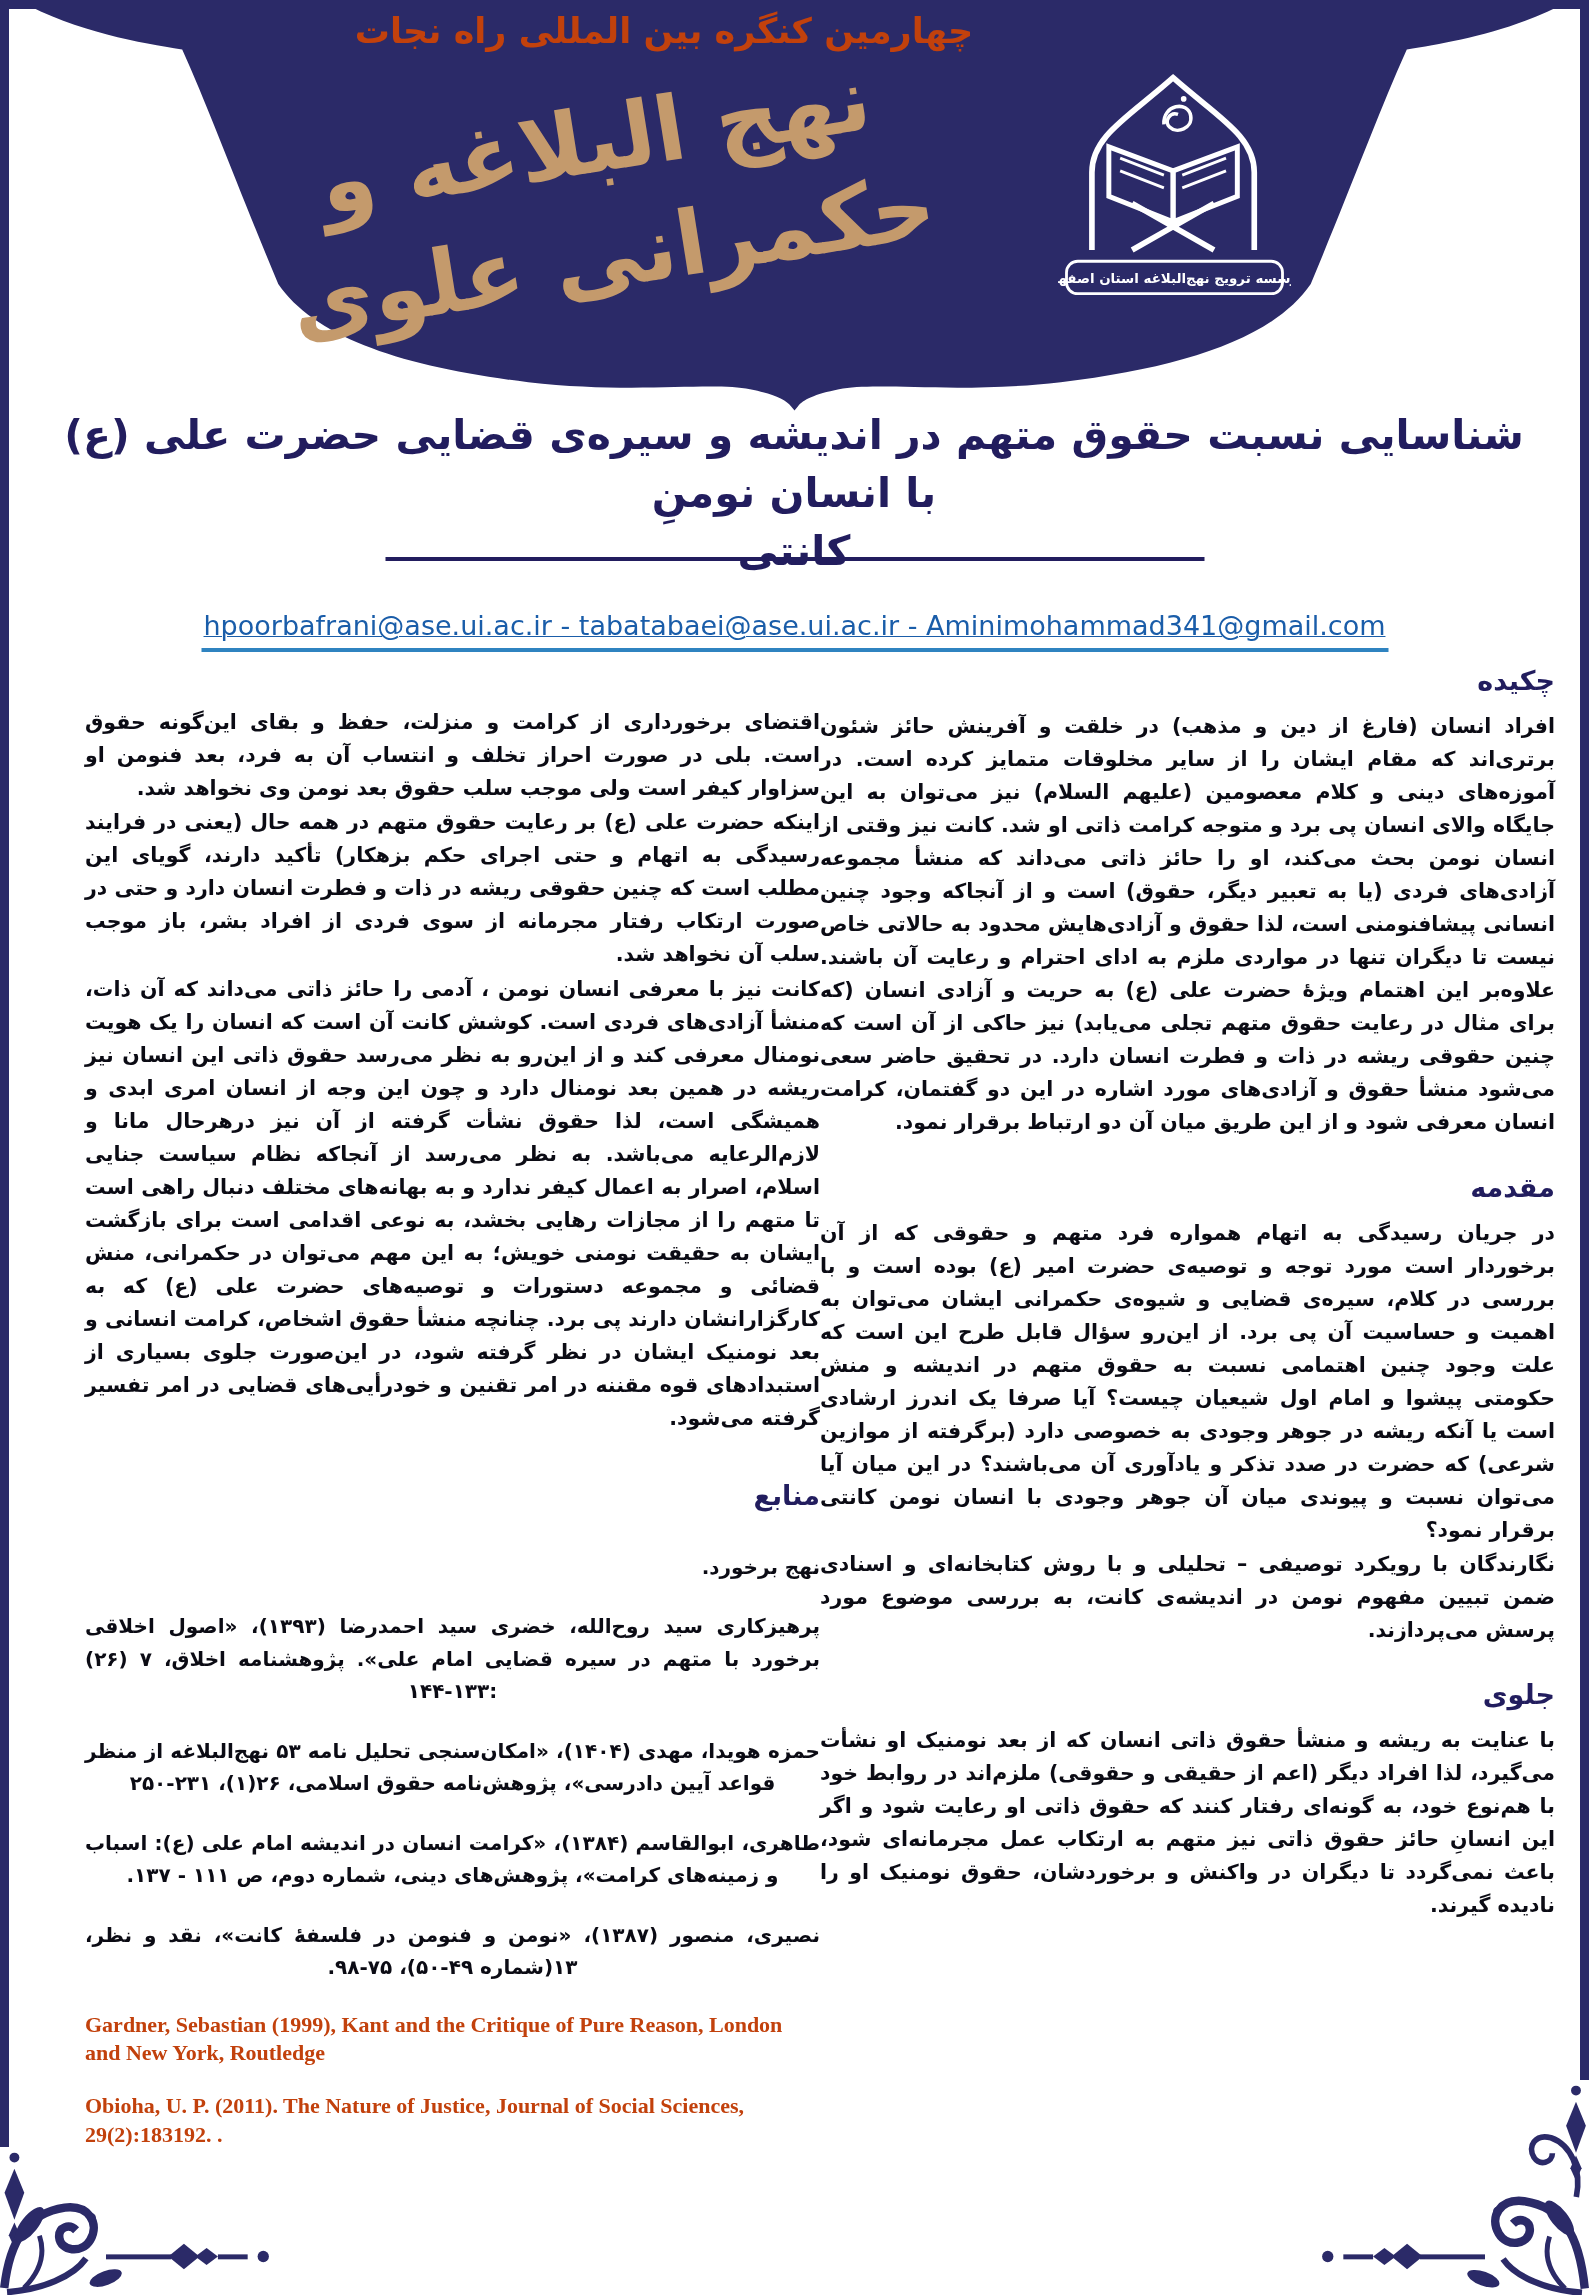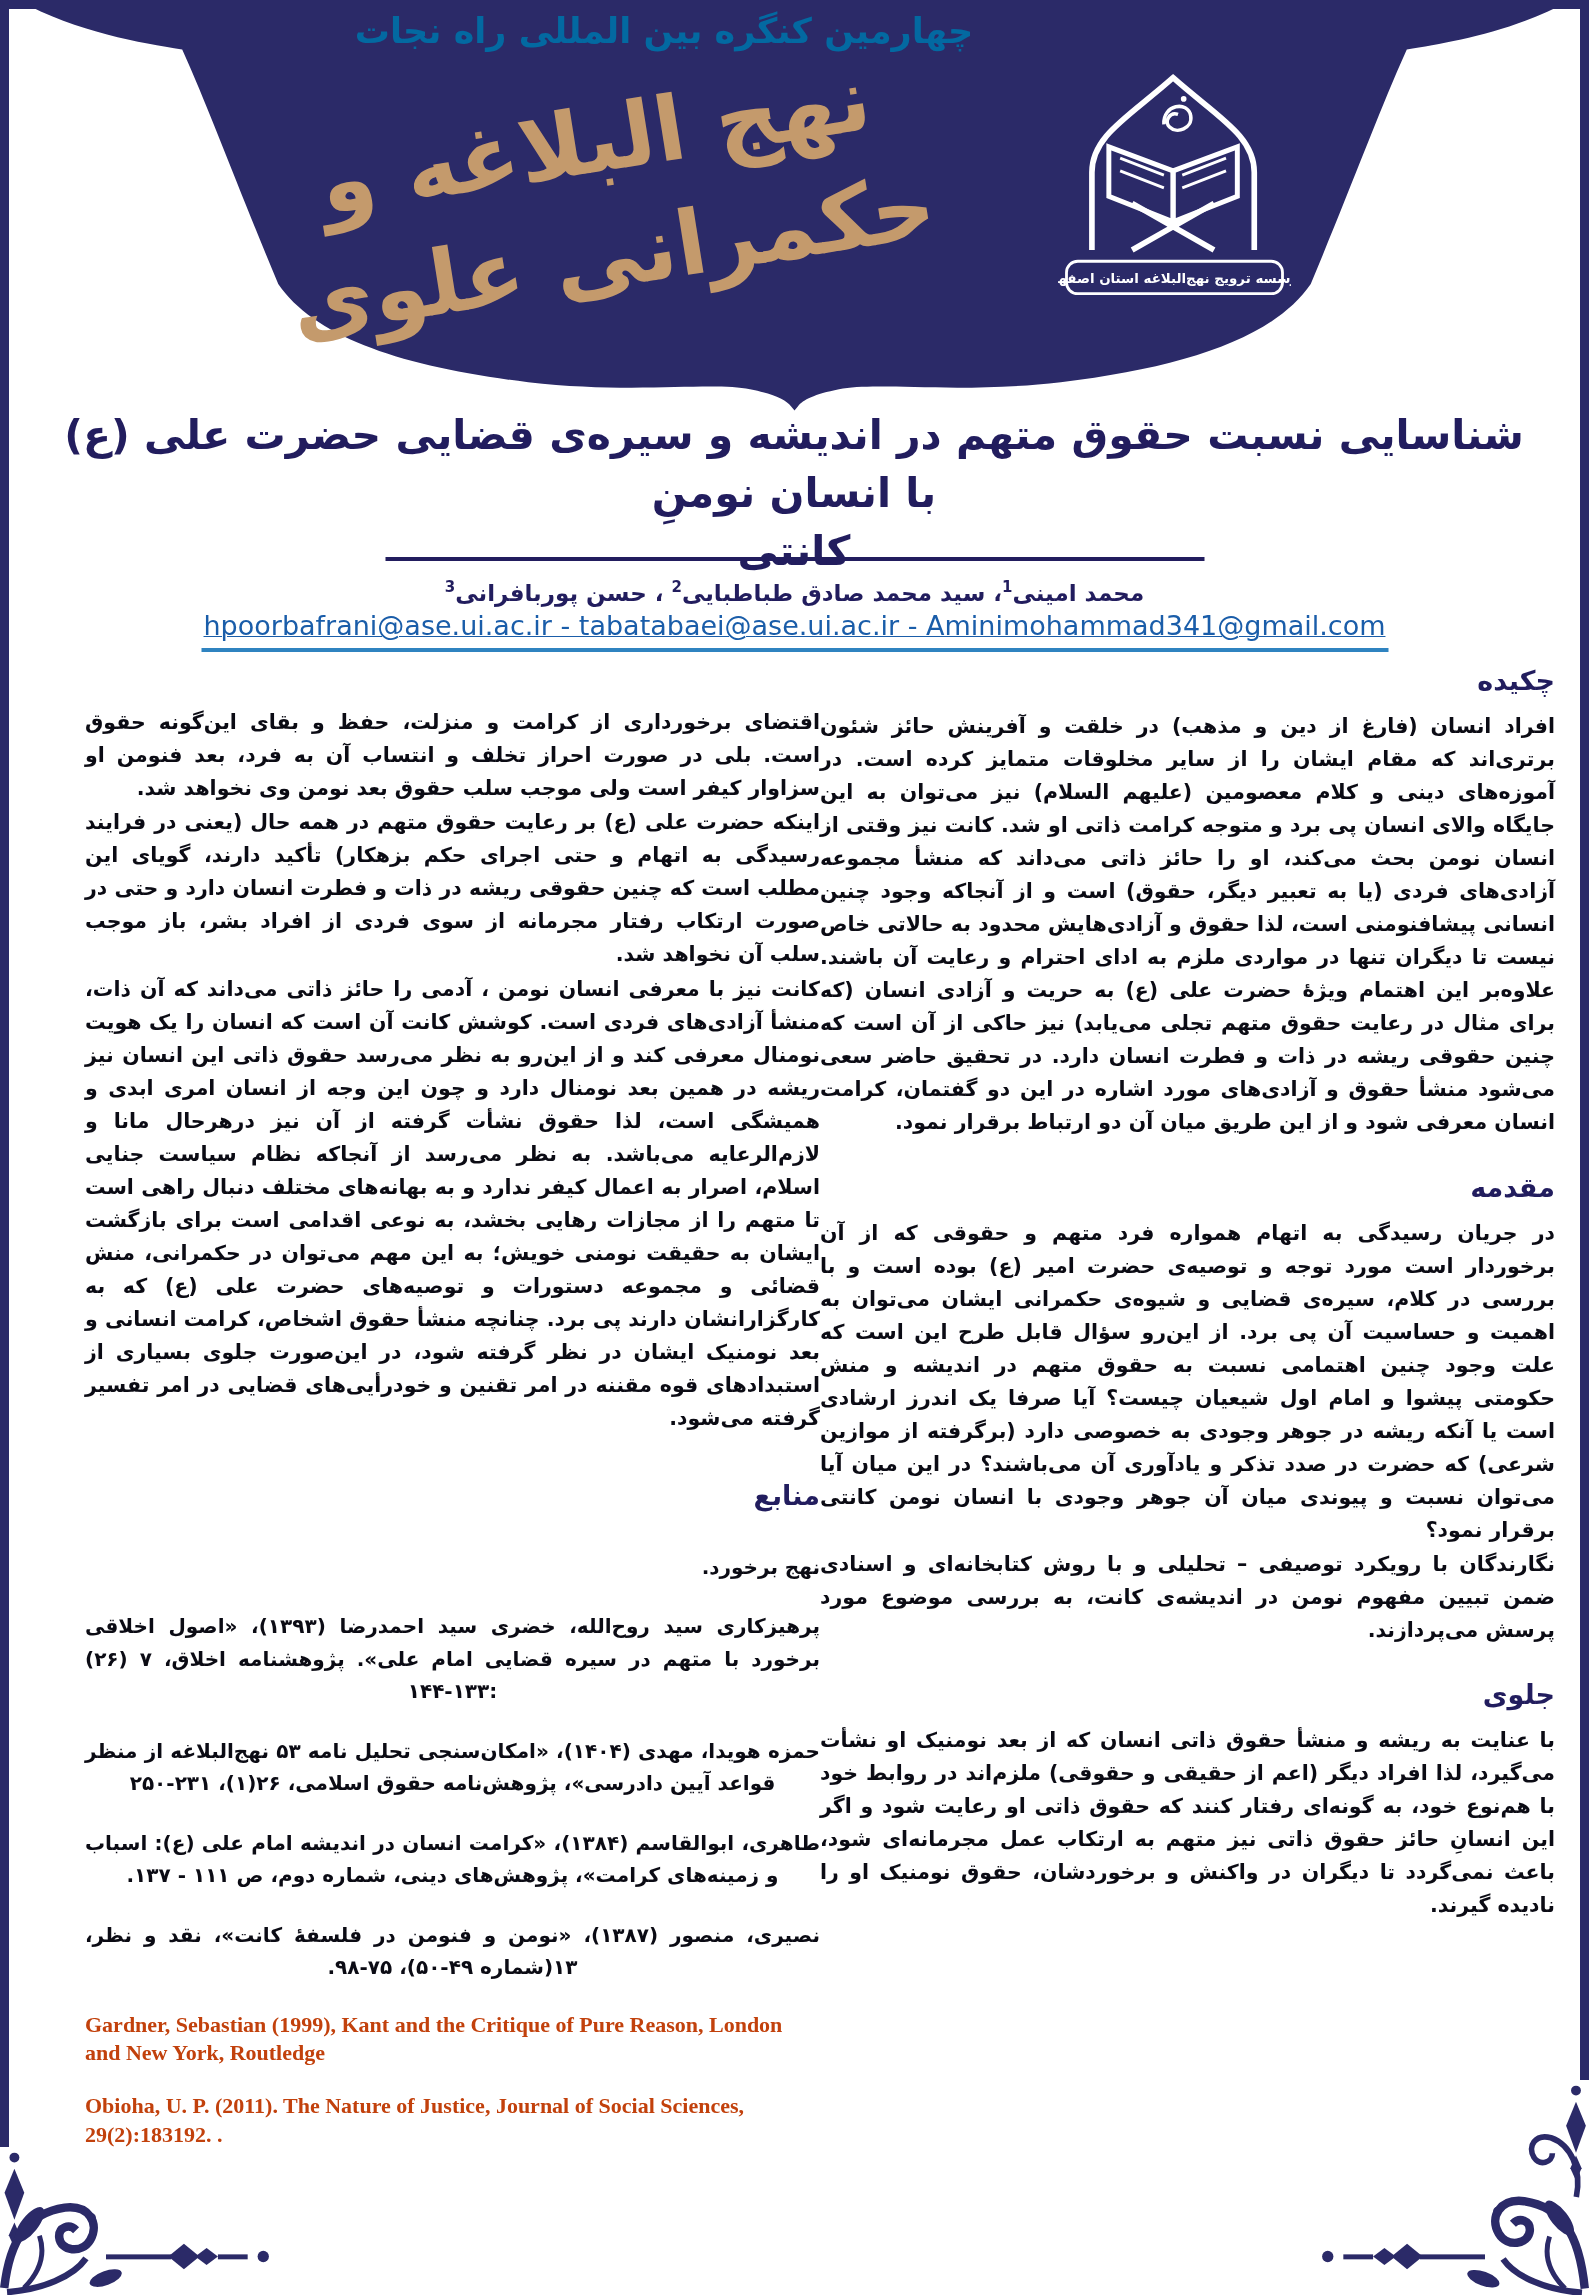--- a/index.html
+++ b/index.html
@@ -12,21 +12,21 @@
     direction:rtl;
   }
   
   .frame-top{position:absolute;top:0;left:0;width:1589px;height:8.5px;background:#2b2a68;}
   .frame-left{position:absolute;top:0;left:0;width:9.2px;height:2147px;background:#2b2a68;}
   .frame-right{position:absolute;top:0;right:0;width:9.2px;height:2080px;background:#2b2a68;}
   
   .header-svg{position:absolute;top:0;left:0;}
   .congress-title{
     position:absolute;top:11.3px;left:0;width:1328px;
-    text-align:center;color:#0369a1;
+    text-align:center;color:#c2410c;
     font-size:35px;font-weight:800;letter-spacing:0.7px;
   }
   .calligraphy{
     position:absolute;top:83px;left:145px;width:918px;
     text-align:center;color:#c49a6c;
     font-size:89px;font-weight:700;line-height:1.3;
     transform:rotate(-9deg);
   }
   .logo{position:absolute;top:65px;left:1058px;}
   
@@ -137,23 +137,20 @@
     <rect x="12" y="278" width="306" height="46" rx="16" fill="#2b2a68" stroke="#ffffff" stroke-width="4"></rect>
     <text x="165" y="309" text-anchor="middle" fill="#ffffff" font-size="19" font-weight="bold" font-family="DejaVu Sans, sans-serif">موسسه ترویج نهج‌البلاغه استان اصفهان</text>
   </svg>
 
   <div class="paper-title">
     <div>شناسایی نسبت حقوق متهم در اندیشه و سیره‌ی قضایی حضرت علی (ع) با انسان نومنِ</div>
     <div>کانتی</div>
   </div>
   <div class="title-rule"></div>
 
-  <div class="authors">
-    <span>محمد امینی</span><sup>1</sup><span>، سید محمد صادق طباطبایی</span><sup>2</sup><span> ، حسن پوربافرانی</span><sup>3</sup>
-  </div>
 
   <div class="emails">hpoorbafrani@ase.ui.ac.ir -  tabatabaei@ase.ui.ac.ir -   Aminimohammad341@gmail.com</div>
   <div class="email-rule"></div>
 
   <div class="columns">
 
     <div class="col col-right">
       <div class="sec-heading first">چکیده</div>
       <p class="body-par">افراد انسان (فارغ از دین و مذهب) در خلقت و آفرینش حائز شئون برتری‌اند که مقام ایشان را از سایر مخلوقات متمایز کرده است. در آموزه‌های دینی و کلام معصومین (علیهم السلام) نیز می‌توان به این جایگاه والای انسان پی برد و متوجه کرامت ذاتی او شد. کانت نیز وقتی از انسان نومن بحث می‌کند، او را حائز ذاتی می‌داند که منشأ مجموعه آزادی‌های فردی (یا به تعبیر دیگر، حقوق) است و از آنجاکه وجود چنین انسانی پیشافنومنی است، لذا حقوق و آزادی‌هایش محدود به حالاتی خاص نیست تا دیگران تنها در مواردی ملزم به ادای احترام و رعایت آن باشند. علاوه‌بر این اهتمام ویژهٔ حضرت علی (ع) به حریت و آزادی انسان (که برای مثال در رعایت حقوق متهم تجلی می‌یابد) نیز حاکی از آن است که چنین حقوقی ریشه در ذات و فطرت انسان دارد. در تحقیق حاضر سعی می‌شود منشأ حقوق و آزادی‌های مورد اشاره در این دو گفتمان، کرامت انسان معرفی شود و از این طریق میان آن دو ارتباط برقرار نمود.</p>
 

